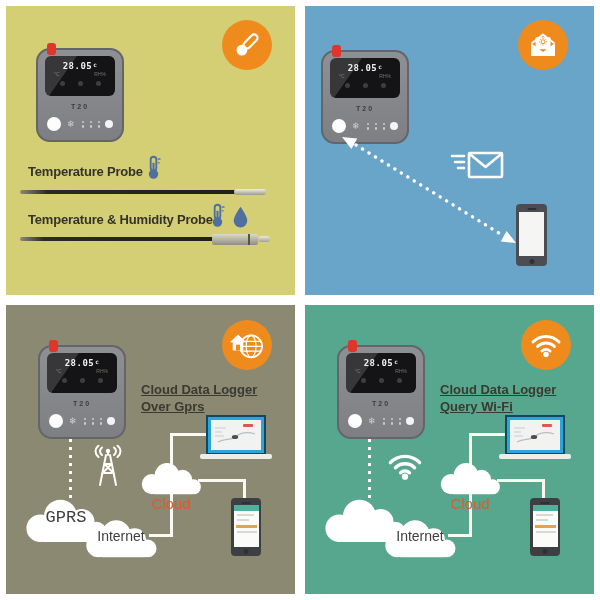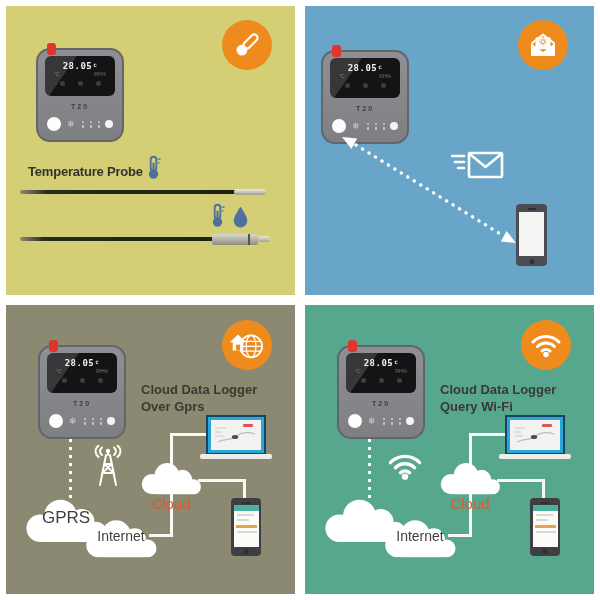--- a/index.html
+++ b/index.html
@@ -61,21 +61,21 @@
   .sms-text span{display:block;}
   .phone-basic{position:absolute;background:#4b4d52;border-radius:4px;}
   .pb-screen{position:absolute;left:3px;right:3px;top:8px;bottom:10px;background:#f5f5f3;}
   .pb-speaker{position:absolute;top:3.5px;left:50%;transform:translateX(-50%);
               width:9px;height:2px;border-radius:1px;background:#2e3034;}
   .pb-home{position:absolute;bottom:2.5px;left:50%;transform:translateX(-50%);
            width:5px;height:5px;border-radius:50%;background:#2e3034;}
 
   
   .title-lines{position:absolute;font-size:13px;font-weight:bold;color:#3a3a31;line-height:17px;}
-  .title-lines span{display:block;}
+  .title-lines span{display:block;text-decoration:underline;}
   .dotline{position:absolute;width:3px;
            background-image:repeating-linear-gradient(to bottom,#ffffff 0,#ffffff 3px,transparent 3px,transparent 8px);}
   .wline{position:absolute;background:#fafaf3;}
   .cloud{position:absolute;color:#ffffff;}
   .cloud svg{position:absolute;left:0;top:0;width:100%;height:100%;}
   .cl-label{position:absolute;width:100%;text-align:center;color:#3e3e3e;font-weight:500;}
   .cl-orange{color:#e0592c;margin-top:24px;}
   .net-icon{position:absolute;color:#fdfdfa;}
 
   .laptop{position:absolute;}
@@ -212,20 +212,21 @@
 
     <div class="probe-label" style="left:22px;top:158px;">Temperature Probe</div>
     <span class="probe-icon" style="left:140px;top:149px;">
       <svg width="15" height="25">
           <use href="#sym-thermo-small"></use>
         </svg>
     </span>
     <div class="probe-cable" style="left:14px;top:184px;width:224px;"></div>
     <div class="probe-tip1" style="left:228px;top:182.5px;width:32px;"></div>
 
+    <div class="probe-label" style="left:22px;top:206px;">Temperature &amp; Humidity Probe</div>
     <span class="probe-icon" style="left:204px;top:197px;">
       <svg width="15" height="25">
           <use href="#sym-thermo-small"></use>
         </svg>
     </span>
     <span class="probe-icon" style="left:226px;top:200px;">
       <svg width="17" height="22">
           <use href="#sym-drop"></use>
         </svg>
     </span>
@@ -380,21 +381,21 @@
     <div class="cloud" style="left:131px;top:150px;width:68px;height:46px;">
       <svg viewBox="0 0 100 62">
           <use href="#sym-cloud"></use>
         </svg>
       <div class="cl-label cl-orange" style="top:16px;font-size:15px;">Cloud</div>
     </div>
     <div class="cloud" style="left:14px;top:186px;width:92px;height:58px;">
       <svg viewBox="0 0 100 62">
           <use href="#sym-cloud"></use>
         </svg>
-      <div class="cl-label" style="top:17px;font-size:17px;">GPRS</div>
+      <div class="cl-label" style="top:17px;font-size:17px;font-family:Liberation Mono, monospace;">GPRS</div>
     </div>
     <div class="cloud" style="left:74px;top:208px;width:82px;height:50px;">
       <svg viewBox="0 0 100 62">
           <use href="#sym-cloud"></use>
         </svg>
       <div class="cl-label" style="top:15px;font-size:14px;">Internet</div>
     </div>
   </div>
 
   <div class="quad q-br">

